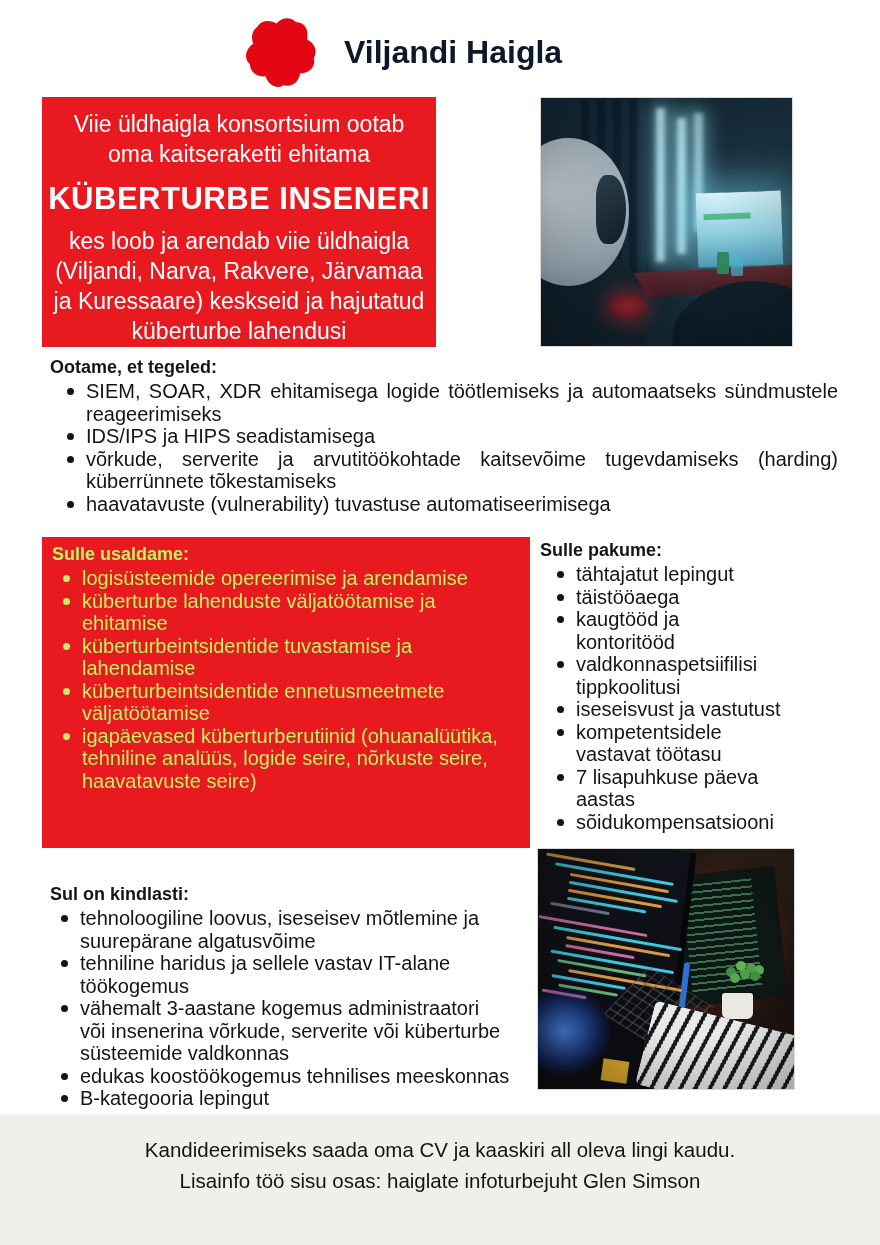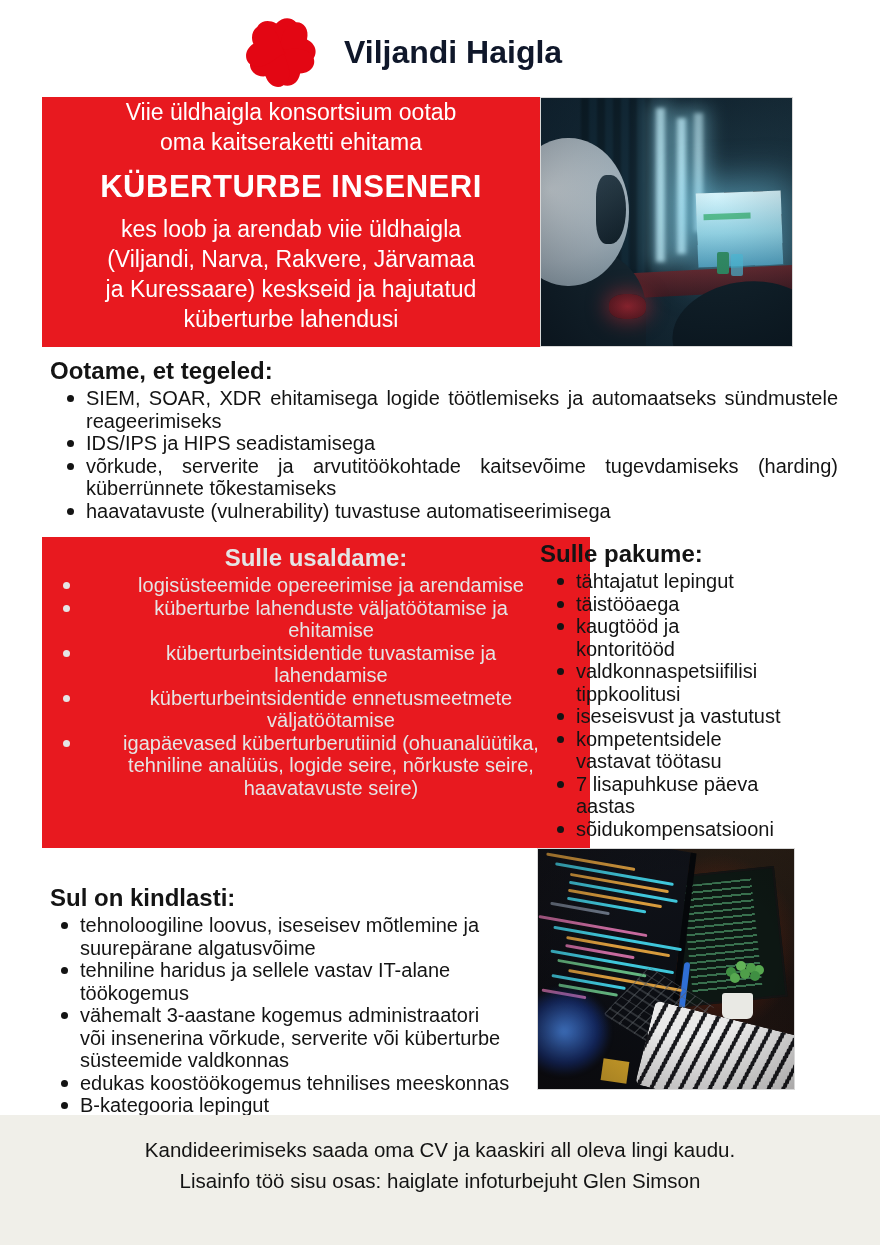--- a/index.html
+++ b/index.html
@@ -5,23 +5,23 @@
   html,body{margin:0;padding:0;background:#ffffff;}
   .page{position:relative;width:880px;height:1245px;background:#ffffff;overflow:hidden;
         font-family:"Liberation Sans","DejaVu Sans",sans-serif;color:#141414;}
 
   
   .logo-flower{position:absolute;left:232px;top:12px;width:98px;height:80px;}
   .wordmark{position:absolute;left:344px;top:34px;font-size:32px;font-weight:bold;
             color:#0f172a;letter-spacing:0px;}
 
   
-  .hero-banner{position:absolute;left:42px;top:97px;width:498px;height:250px;
+  .hero-banner{position:absolute;left:42px;top:97px;width:394px;height:250px;
                background:#e8191f;color:#ffffff;text-align:center;box-sizing:border-box;
-               }
+               padding-top:12px;}
   .hero-intro{font-size:23px;line-height:30px;white-space:pre-line;}
   .job-title{font-size:31px;font-weight:bold;margin:12px 0 9px;letter-spacing:.5px;}
   .hero-desc{font-size:23px;line-height:30px;white-space:pre-line;}
 
   
   .photo{position:absolute;overflow:hidden;border:1px solid #d8d8d8;box-sizing:border-box;}
   .photo *{position:absolute;}
   .hero-photo{left:540px;top:97px;width:253px;height:250px;
               background:linear-gradient(115deg,#152835 0%,#0e1c26 45%,#1d3440 100%);}
   .ph1-curtain{left:16%;top:0;width:28%;height:72%;
@@ -82,32 +82,32 @@
   .ph2-kb-black{right:-5%;bottom:-7%;width:64%;height:36%;transform:rotate(14deg);border-radius:6px;
                 background-color:#17181c;
                 background-image:repeating-linear-gradient(104deg,#e9e9e9 0 9px,#17181c 9px 13px),
                                  repeating-linear-gradient(14deg,transparent 0 9px,#17181c 9px 12px);}
   .ph2-glow-blue{left:-14%;top:52%;width:48%;height:48%;filter:blur(2px);
                  background:radial-gradient(closest-side,rgba(80,150,255,.9),rgba(30,80,220,.4) 55%,transparent 78%);}
   .ph2-tint{left:0;top:0;right:0;bottom:0;
             background:radial-gradient(circle at 60% 45%,transparent 40%,rgba(10,5,5,.4));}
 
   
-  h2{margin:0;font-size:24px;font-weight:bold;}
+  h2{margin:0;font-size:18px;font-weight:bold;}
   ul.bullets{margin:2px 0 0;padding:0 0 0 36px;list-style:none;}
   ul.bullets li{position:relative;font-size:20px;line-height:22.5px;}
   ul.bullets li::before{content:"";position:absolute;left:-19px;top:8px;width:7px;height:7px;
                         border-radius:50%;background:currentColor;}
   .pre li{white-space:pre-line;}
 
   .section-ootame{position:absolute;left:50px;top:357px;width:788px;}
   .section-ootame li{text-align:justify;}
 
-  .red-box{position:absolute;left:42px;top:537px;width:548px;height:311px;background:#e8191f;
-           color:#e5e5e5;box-sizing:border-box;padding:7px 10px 0 10px;text-align:center;}
+  .red-box{position:absolute;left:42px;top:537px;width:488px;height:311px;background:#e8191f;
+           color:#bef264;box-sizing:border-box;padding:7px 10px 0 10px;}
   .red-box ul.bullets{padding-left:30px;}
   .red-box li{font-size:19.5px;line-height:23px;}
 
   .section-pakume{position:absolute;left:540px;top:540px;width:256px;}
   .section-pakume li{line-height:23px;}
 
   .section-kindlasti{position:absolute;left:42px;top:855px;width:500px;}
   .section-kindlasti h2{margin-left:8px;margin-top:29px;}
   .section-kindlasti ul.bullets{padding-left:38px;}
   .section-kindlasti li{font-size:19.5px;line-height:22.5px;}

